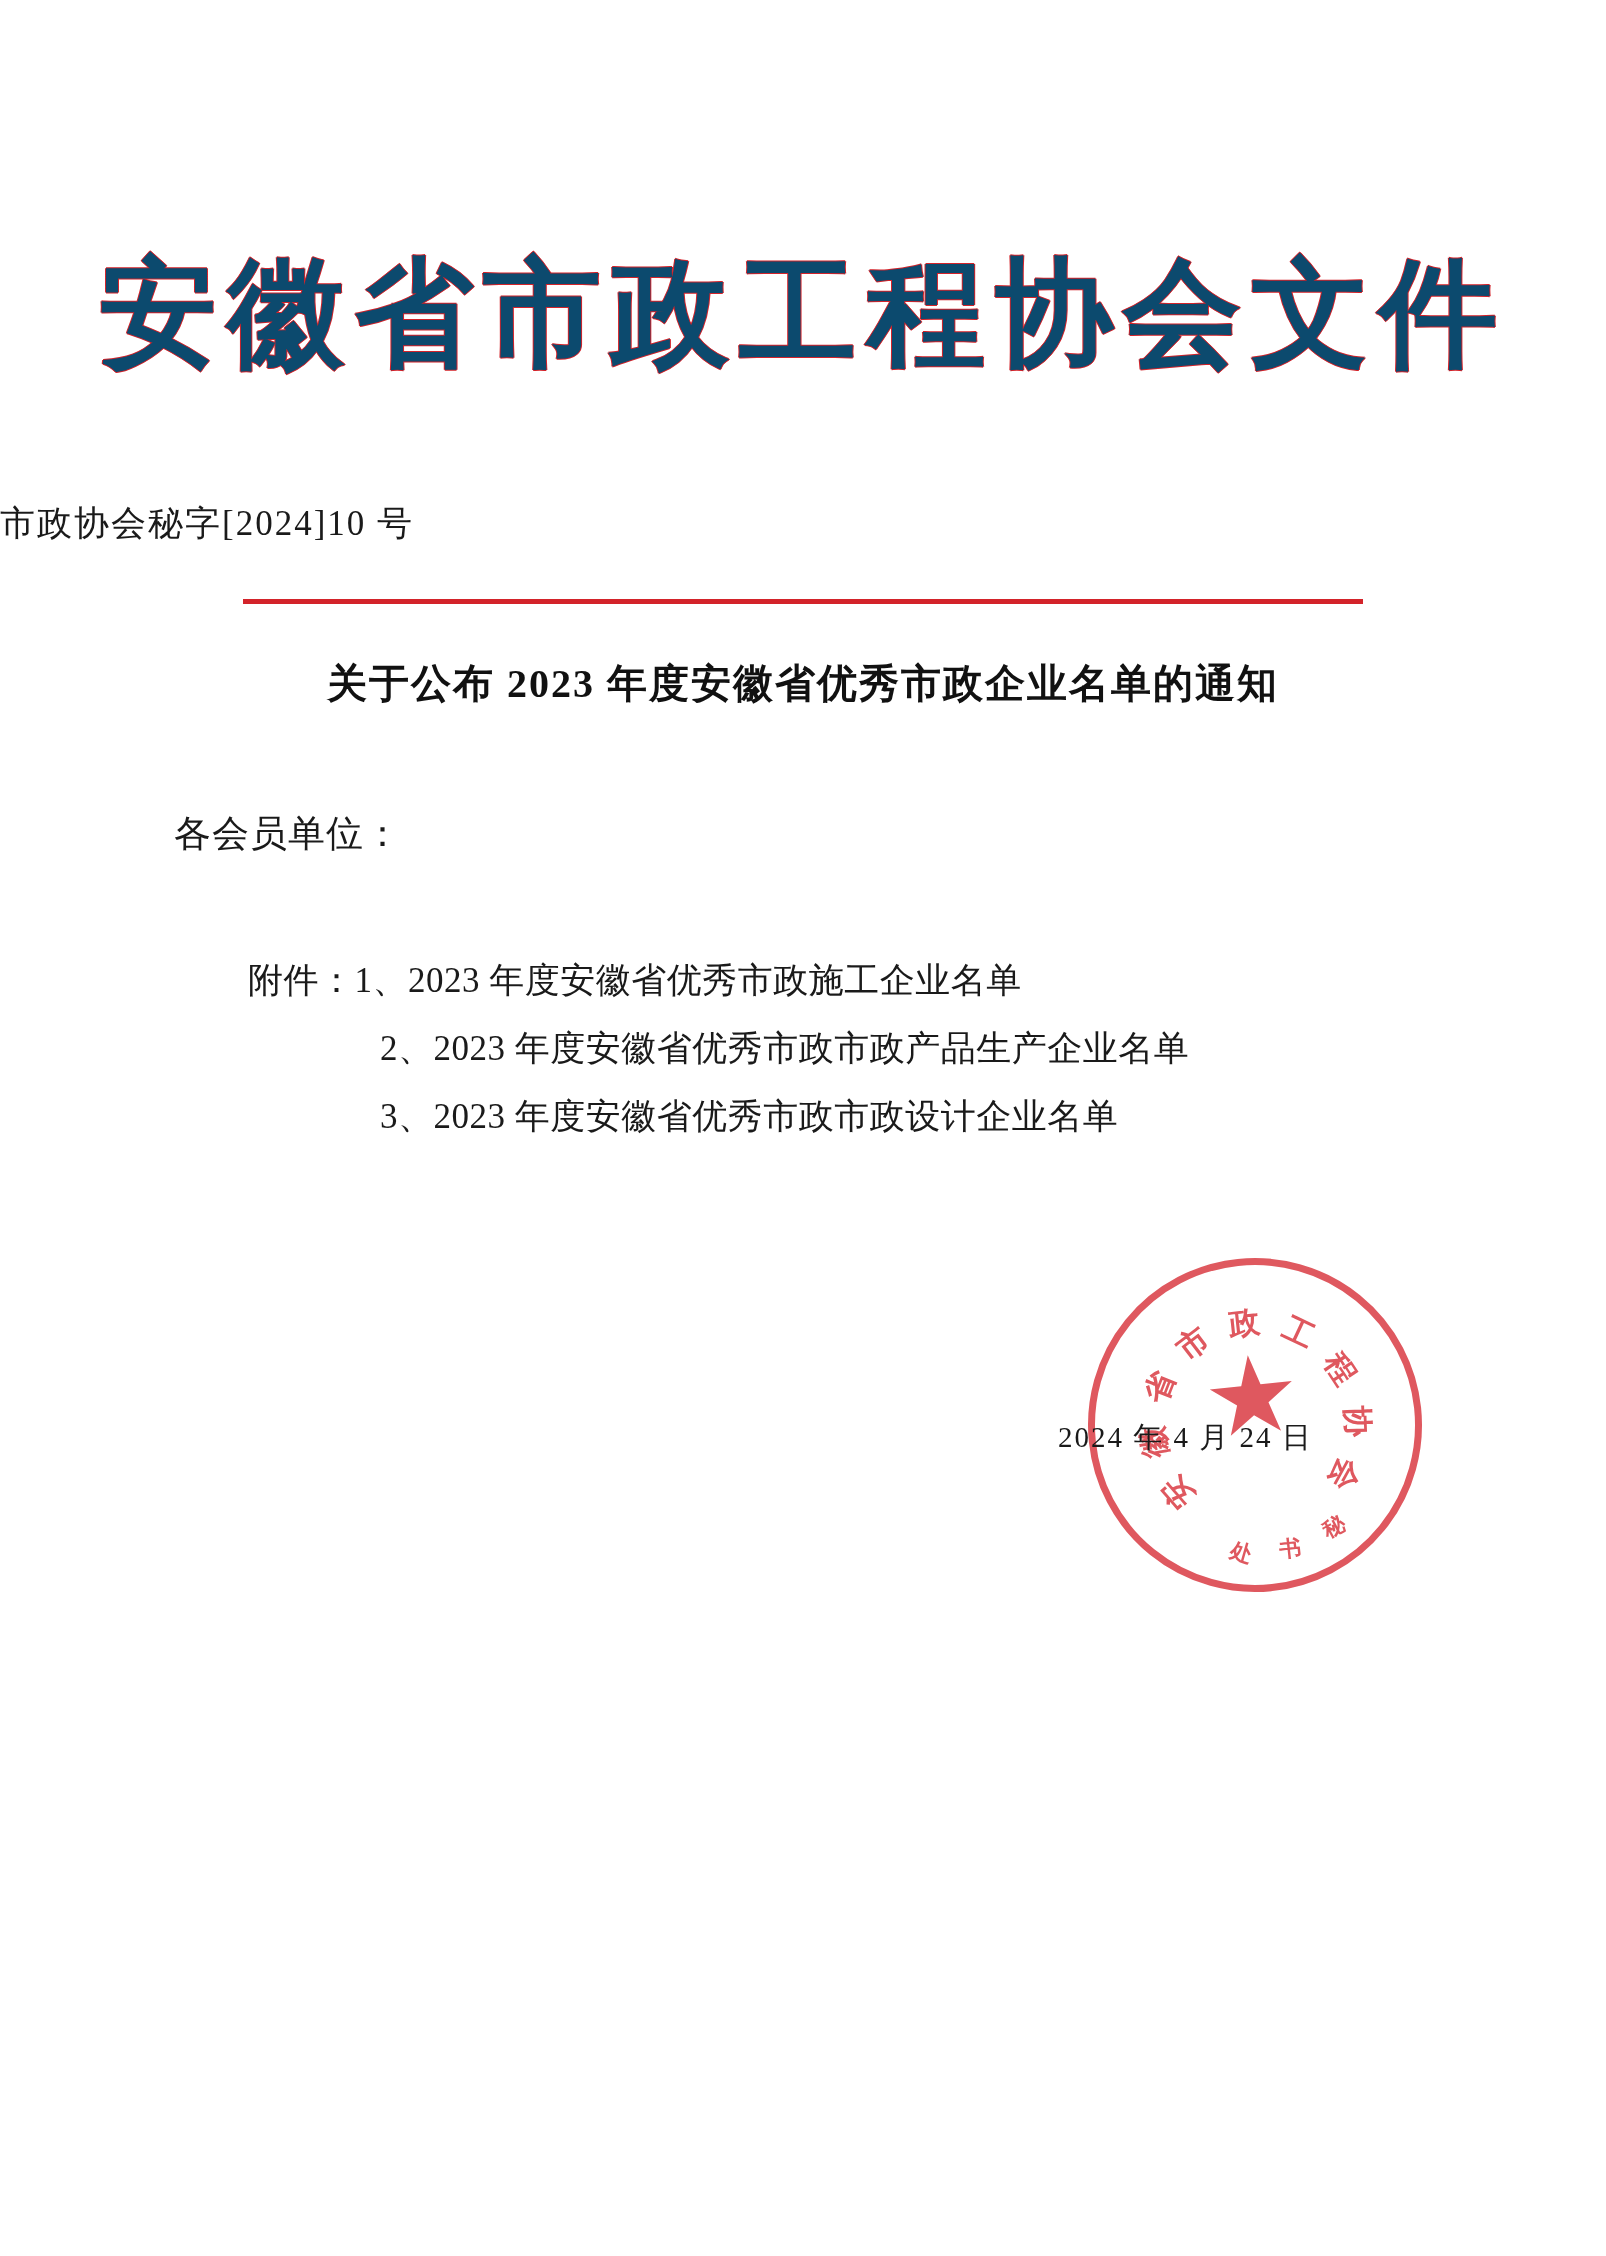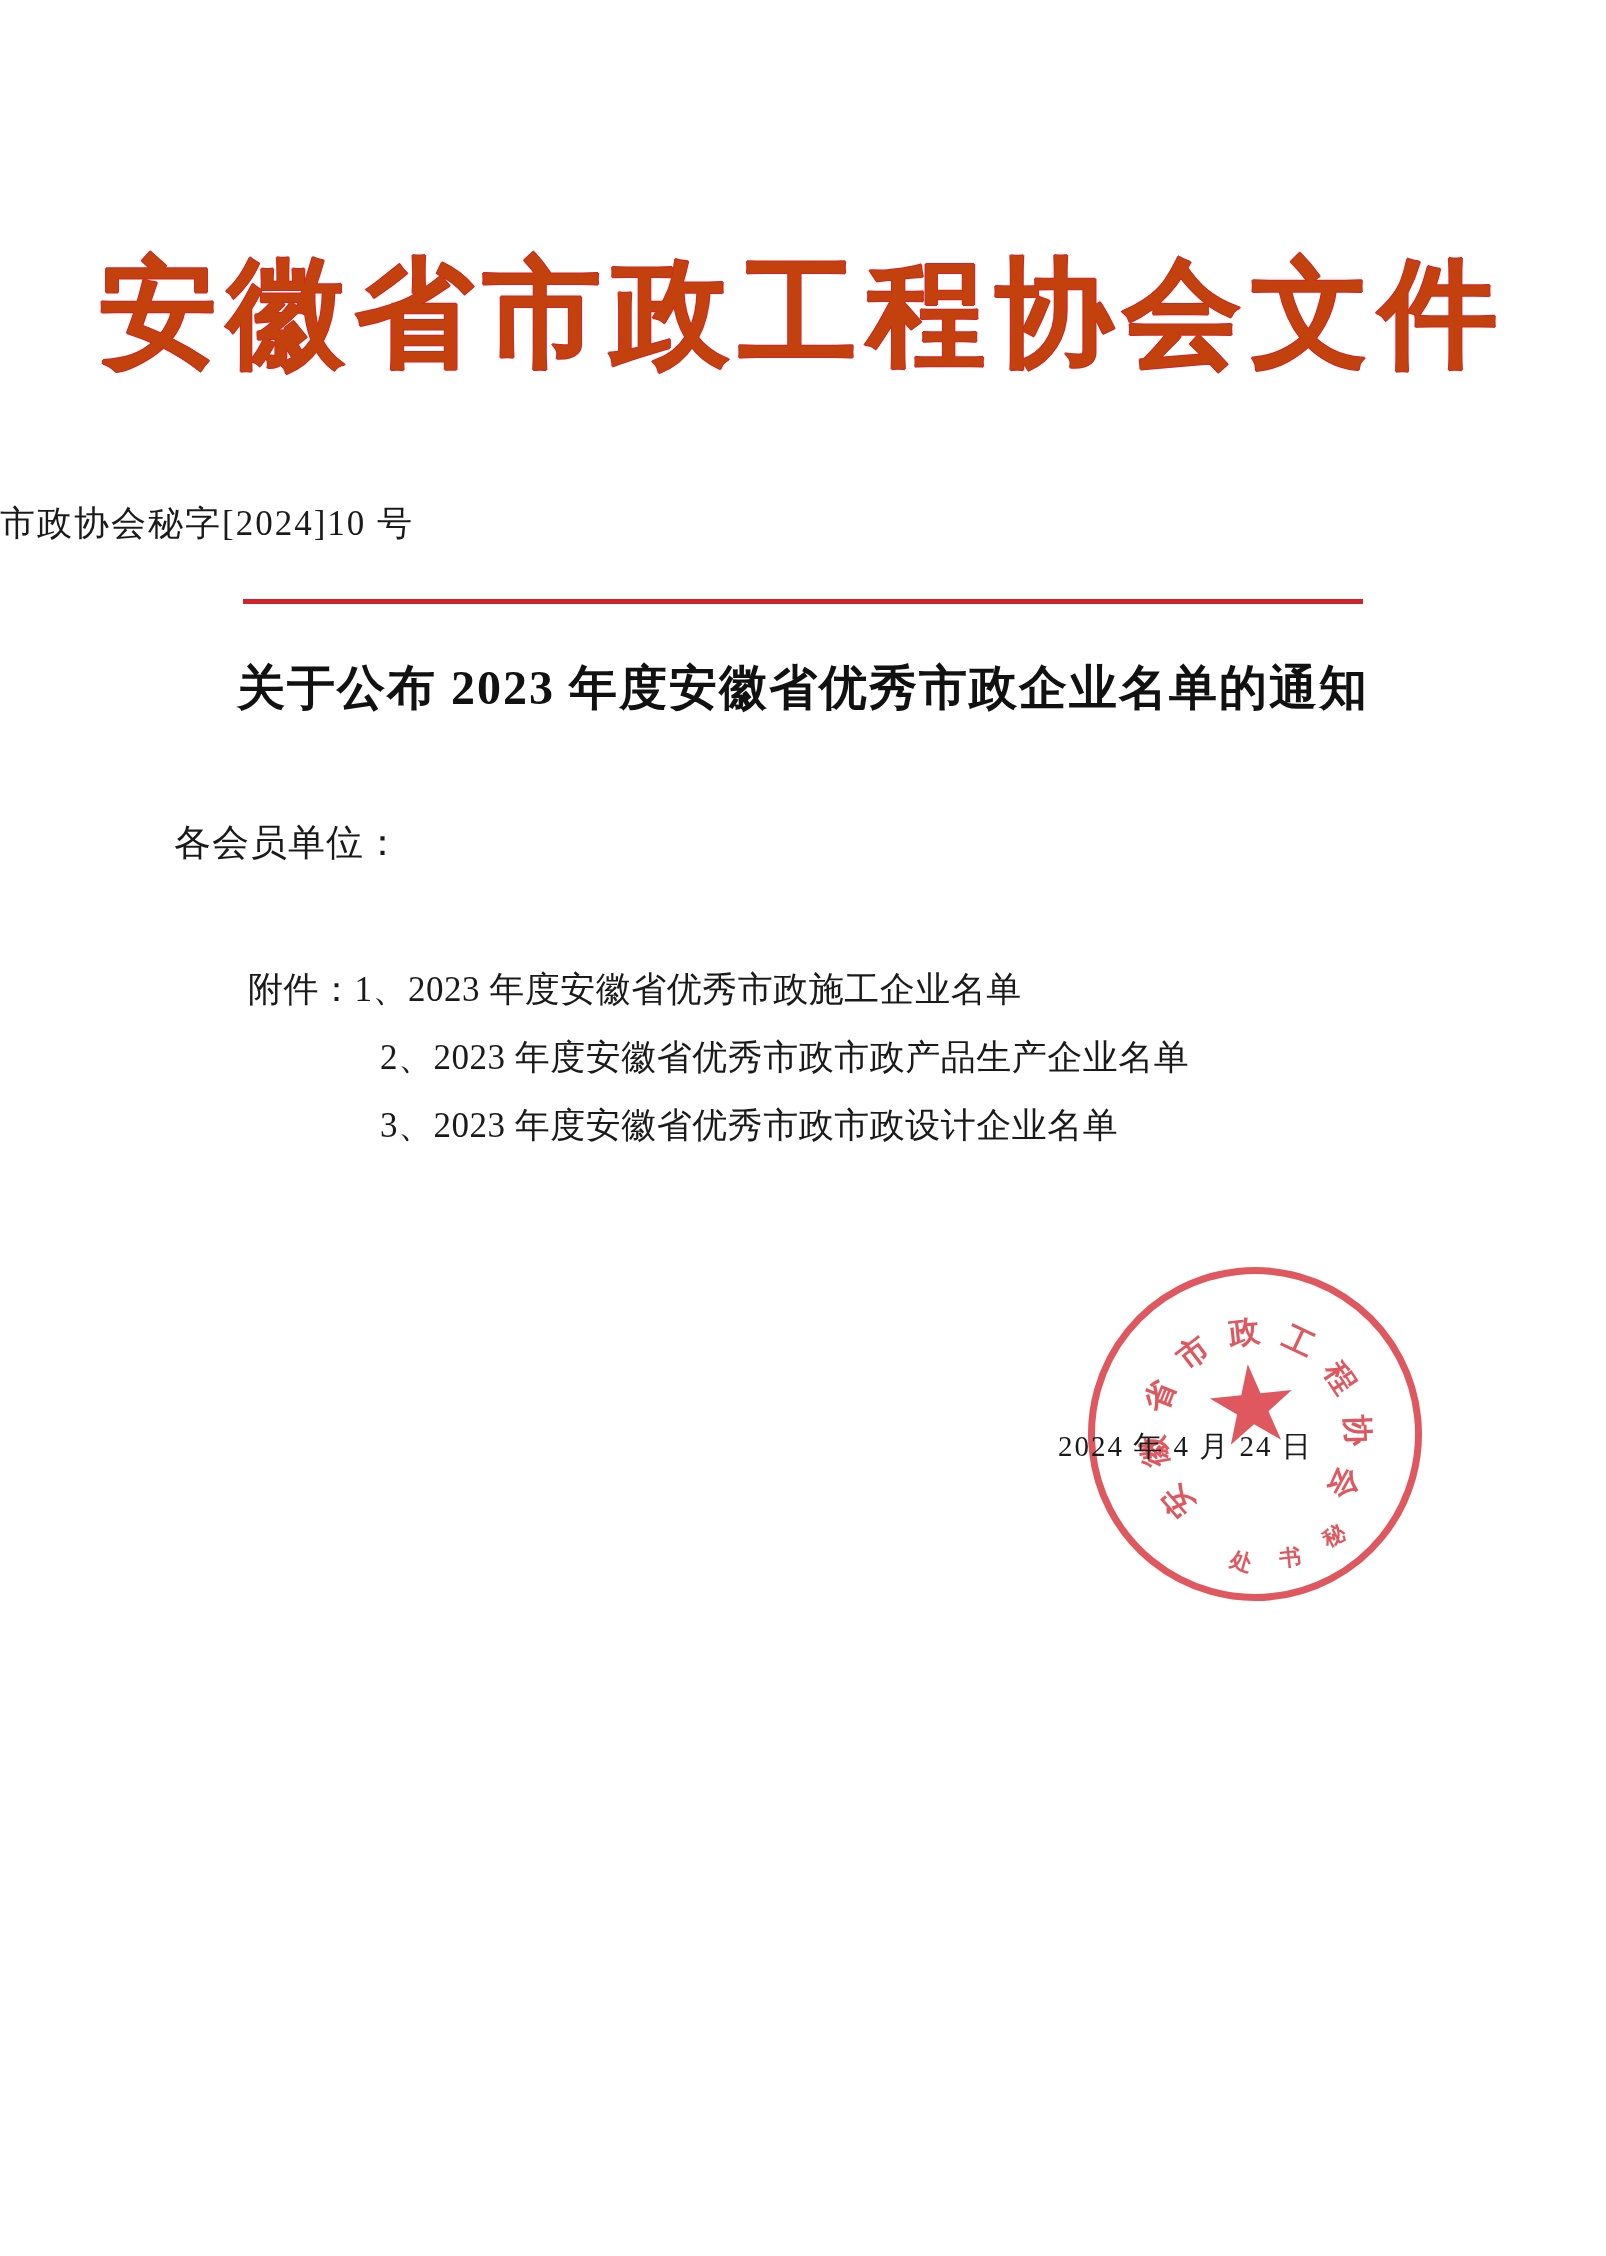--- a/index.html
+++ b/index.html
@@ -20,21 +20,21 @@
     width: 1606px;
     height: 2256px;
     box-sizing: border-box;
     padding: 0;
   }
 
   
   .masthead {
     margin-top: 250px;
     text-align: center;
-    color: #c2410c;
+    color: #0c4a6e;
     font-family: "Liberation Serif", serif;
     font-weight: bold;
     font-size: 118px;
     letter-spacing: 10px;
     line-height: 1.1;
     white-space: nowrap;
     text-shadow:
       1px 0 0 #d3232a,
       -1px 0 0 #d3232a,
       0 1px 0 #d3232a,
@@ -55,21 +55,21 @@
     margin: 52px auto 0 auto;
     width: 1120px;
     height: 5px;
     background: #d3232a;
   }
 
   
   .doc-title {
     margin-top: 52px;
     text-align: center;
-    font-size: 48px;
+    font-size: 40px;
     font-weight: bold;
     letter-spacing: 2px;
     color: #111;
   }
 
   
   .body-wrap {
     margin: 0 auto;
     width: 1290px;
     padding-left: 0;

